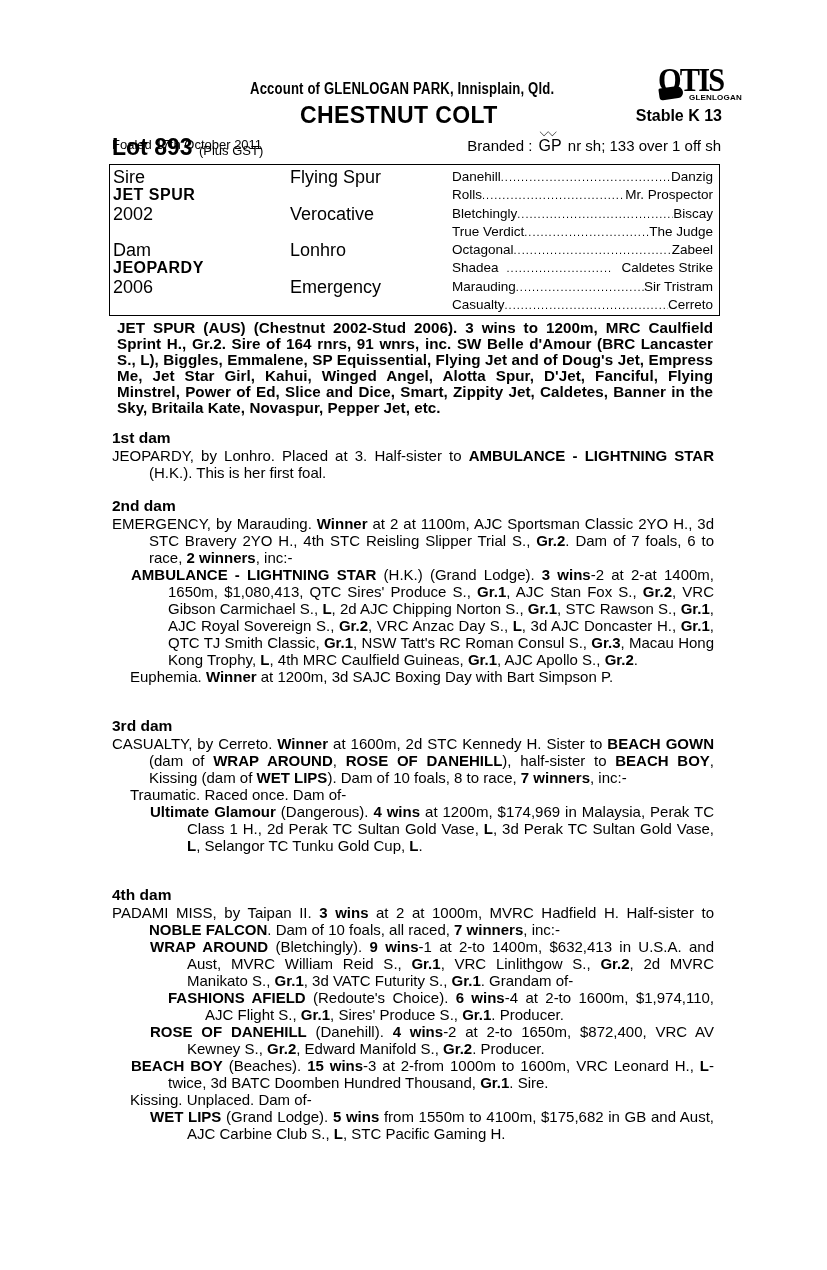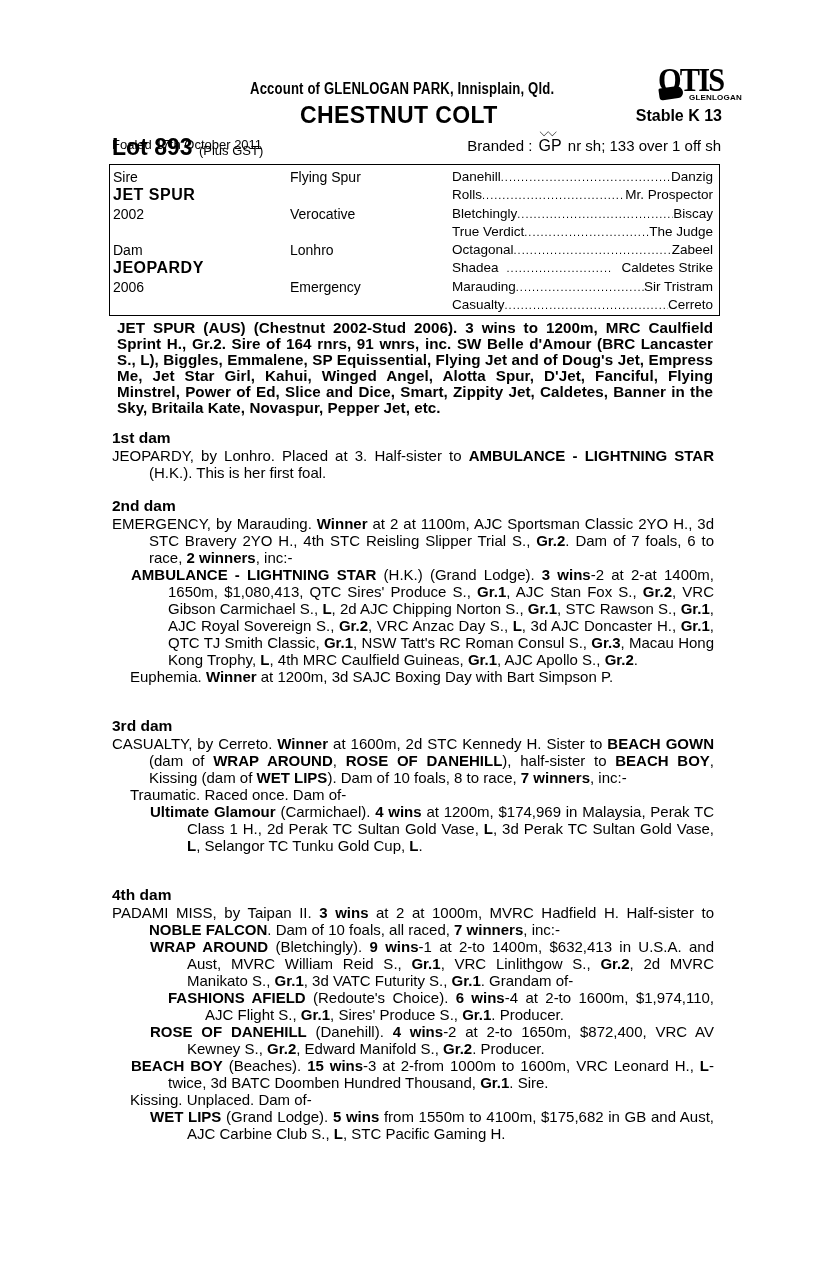--- a/index.html
+++ b/index.html
@@ -13,21 +13,21 @@
     .lotline { left: 112px; top: 102px; width: 610px; height: 26px; white-space: nowrap; }
     .lot { position: absolute; left: 0; top: 0; font-family: "Liberation Sans", sans-serif; font-weight: bold; font-size: 23px; margin-top: 32px; }
     .gst { font-weight: normal; font-size: 13px; }
     .colt { position: absolute; left: 188px; top: 0; font-family: "Liberation Sans", sans-serif; font-weight: bold; font-size: 23px; letter-spacing: 0.4px; }
     .stable { position: absolute; right: 0; top: 5px; font-family: "Liberation Sans", sans-serif; font-weight: bold; font-size: 16px; }
     .foaled { left: 112px; top: 137px; font-size: 13px; white-space: nowrap; text-align: center; }
     .branded { right: 106px; top: 137px; font-size: 15px; white-space: nowrap; }
     .brand-mark { display: inline-block; position: relative; font-size: 16px; margin: 0 2px; }
     .brand-mark .tilde { position: absolute; left: 1px; top: -12px; font-size: 12px; letter-spacing: -1px; }
     .ped { left: 109px; top: 164px; width: 609px; height: 150px; border: 1.5px solid #000; }
-    .ped .cell { position: absolute; font-size: 14px; white-space: nowrap; line-height: 18px; }
+    .ped .cell { position: absolute; font-size: 18px; white-space: nowrap; line-height: 18px; }
     .ped .big { font-weight: 900; font-size: 16px; letter-spacing: 0.5px; }
     .ped .g3 { position: absolute; left: 342px; width: 261px; font-size: 13.5px; line-height: 18px; display: flex; white-space: nowrap; }
     .ped .g3 .n { flex: 0 0 auto; }
     .ped .g3 .dots { flex: 1 1 auto; overflow: hidden; letter-spacing: 1px; color: #000; font-size: 11px; line-height: 18px; }
     .ped .g3 .dots::after { content: "........................................................................................................"; }
     .ped .g3 .s { flex: 0 0 auto; }
     .sireblurb { left: 117px; top: 320px; width: 596px; font-weight: 900; font-size: 15.2px; line-height: 16px; text-align: justify; letter-spacing: 0.05px; }
     .sect { position: absolute; left: 112px; width: 602px; font-size: 15px; line-height: 17px; }
     .sect h3 { margin: 0; font-size: 15.5px; font-weight: 900; line-height: 18px; }
     .para { text-align: justify; margin: 0; }
@@ -129,21 +129,21 @@
   <h3>2nd dam</h3>
   <p class="para lvl0"><span>EMERGENCY, by Marauding. </span><b>Winner</b><span> at 2 at 1100m, AJC Sportsman Classic 2YO H., 3d STC Bravery 2YO H., 4th STC Reisling Slipper Trial S., </span><b>Gr.2</b><span>. Dam of 7 foals, 6 to race, </span><b>2 winners</b><span>, inc:-</span></p>
   <p class="para lvl1"><b>AMBULANCE - LIGHTNING STAR</b><span> (H.K.) (Grand Lodge). </span><b>3 wins</b><span>-2 at 2-at 1400m, 1650m, $1,080,413, QTC Sires' Produce S., </span><b>Gr.1</b><span>, AJC Stan Fox S., </span><b>Gr.2</b><span>, VRC Gibson Carmichael S., </span><b>L</b><span>, 2d AJC Chipping Norton S., </span><b>Gr.1</b><span>, STC Rawson S., </span><b>Gr.1</b><span>, AJC Royal Sovereign S., </span><b>Gr.2</b><span>, VRC Anzac Day S., </span><b>L</b><span>, 3d AJC Doncaster H., </span><b>Gr.1</b><span>, QTC TJ Smith Classic, </span><b>Gr.1</b><span>, NSW Tatt's RC Roman Consul S., </span><b>Gr.3</b><span>, Macau Hong Kong Trophy, </span><b>L</b><span>, 4th MRC Caulfield Guineas, </span><b>Gr.1</b><span>, AJC Apollo S., </span><b>Gr.2</b><span>.</span></p>
   <p class="para lvl1n nojust"><span>Euphemia. </span><b>Winner</b><span> at 1200m, 3d SAJC Boxing Day with Bart Simpson P.</span></p>
 </div>
 
 <div class="sect" style="top:717px;">
   <h3>3rd dam</h3>
   <p class="para lvl0"><span>CASUALTY, by Cerreto. </span><b>Winner</b><span> at 1600m, 2d STC Kennedy H. Sister to </span><b>BEACH GOWN</b><span> (dam of </span><b>WRAP AROUND</b><span>, </span><b>ROSE OF DANEHILL</b><span>), half-sister to </span><b>BEACH BOY</b><span>, Kissing (dam of </span><b>WET LIPS</b><span>). Dam of 10 foals, 8 to race, </span><b>7 winners</b><span>, inc:-</span></p>
   <p class="para lvl1n nojust">Traumatic. Raced once. Dam of-</p>
-  <p class="para lvl2"><b>Ultimate Glamour</b><span> (Carmichael). </span><b>4 wins</b><span> at 1200m, $174,969 in Malaysia, Perak TC Class 1 H., 2d Perak TC Sultan Gold Vase, </span><b>L</b><span>, 3d Perak TC Sultan Gold Vase, </span><b>L</b><span>, Selangor TC Tunku Gold Cup, </span><b>L</b><span>.</span></p>
+  <p class="para lvl2"><b>Ultimate Glamour</b><span> (Dangerous). </span><b>4 wins</b><span> at 1200m, $174,969 in Malaysia, Perak TC Class 1 H., 2d Perak TC Sultan Gold Vase, </span><b>L</b><span>, 3d Perak TC Sultan Gold Vase, </span><b>L</b><span>, Selangor TC Tunku Gold Cup, </span><b>L</b><span>.</span></p>
 </div>
 
 <div class="sect" style="top:886px;">
   <h3>4th dam</h3>
   <p class="para lvl0"><span>PADAMI MISS, by Taipan II. </span><b>3 wins</b><span> at 2 at 1000m, MVRC Hadfield H. Half-sister to </span><b>NOBLE FALCON</b><span>. Dam of 10 foals, all raced, </span><b>7 winners</b><span>, inc:-</span></p>
   <p class="para lvl2"><b>WRAP AROUND</b><span> (Bletchingly). </span><b>9 wins</b><span>-1 at 2-to 1400m, $632,413 in U.S.A. and Aust, MVRC William Reid S., </span><b>Gr.1</b><span>, VRC Linlithgow S., </span><b>Gr.2</b><span>, 2d MVRC Manikato S., </span><b>Gr.1</b><span>, 3d VATC Futurity S., </span><b>Gr.1</b><span>. Grandam of-</span></p>
   <p class="para lvl3"><b>FASHIONS AFIELD</b><span> (Redoute's Choice). </span><b>6 wins</b><span>-4 at 2-to 1600m, $1,974,110, AJC Flight S., </span><b>Gr.1</b><span>, Sires' Produce S., </span><b>Gr.1</b><span>. Producer.</span></p>
   <p class="para lvl2"><b>ROSE OF DANEHILL</b><span> (Danehill). </span><b>4 wins</b><span>-2 at 2-to 1650m, $872,400, VRC AV Kewney S., </span><b>Gr.2</b><span>, Edward Manifold S., </span><b>Gr.2</b><span>. Producer.</span></p>
   <p class="para lvl1"><b>BEACH BOY</b><span> (Beaches). </span><b>15 wins</b><span>-3 at 2-from 1000m to 1600m, VRC Leonard H., </span><b>L</b><span>-twice, 3d BATC Doomben Hundred Thousand, </span><b>Gr.1</b><span>. Sire.</span></p>
   <p class="para lvl1n nojust">Kissing. Unplaced. Dam of-</p>

